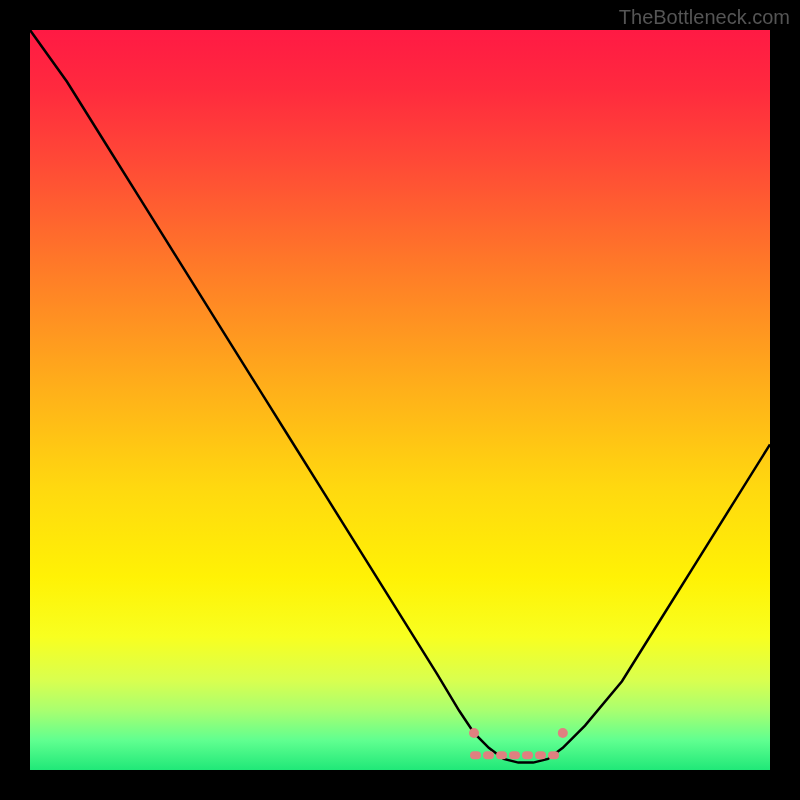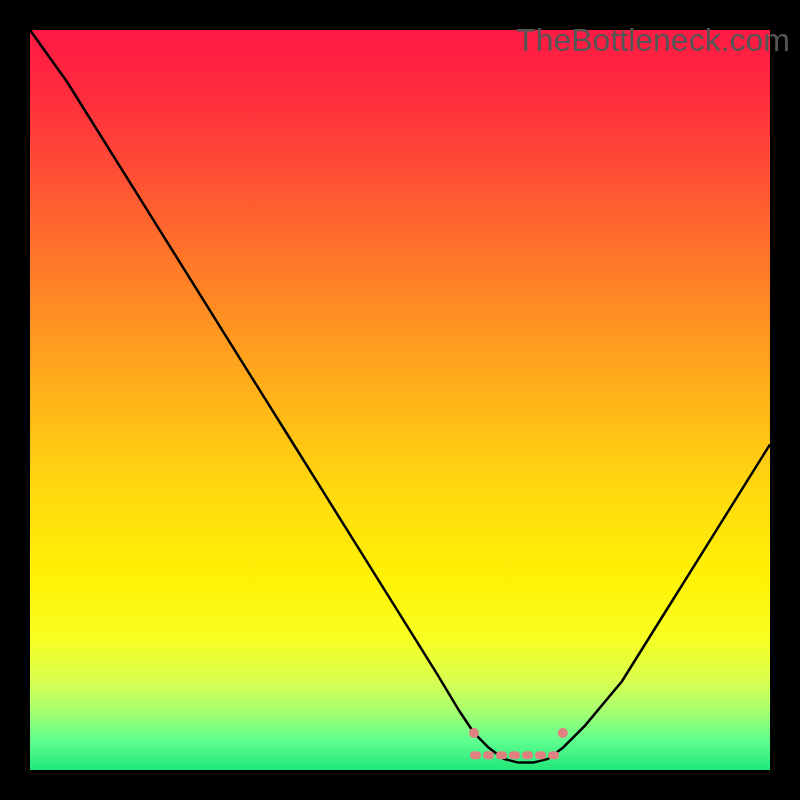--- a/index.html
+++ b/index.html
@@ -5,24 +5,24 @@
   * { margin: 0; padding: 0; box-sizing: border-box; }
   body {
     width: 800px;
     height: 800px;
     background: #000;
     position: relative;
     font-family: Arial, sans-serif;
   }
   .watermark {
     position: absolute;
-    top: 22px;
+    top: 6px;
     right: 10px;
     color: #555;
-    font-size: 32px;
+    font-size: 20px;
     font-weight: normal;
     z-index: 10;
   }
   .plot-area {
     position: absolute;
     left: 30px;
     top: 30px;
     width: 740px;
     height: 740px;
     overflow: hidden;

